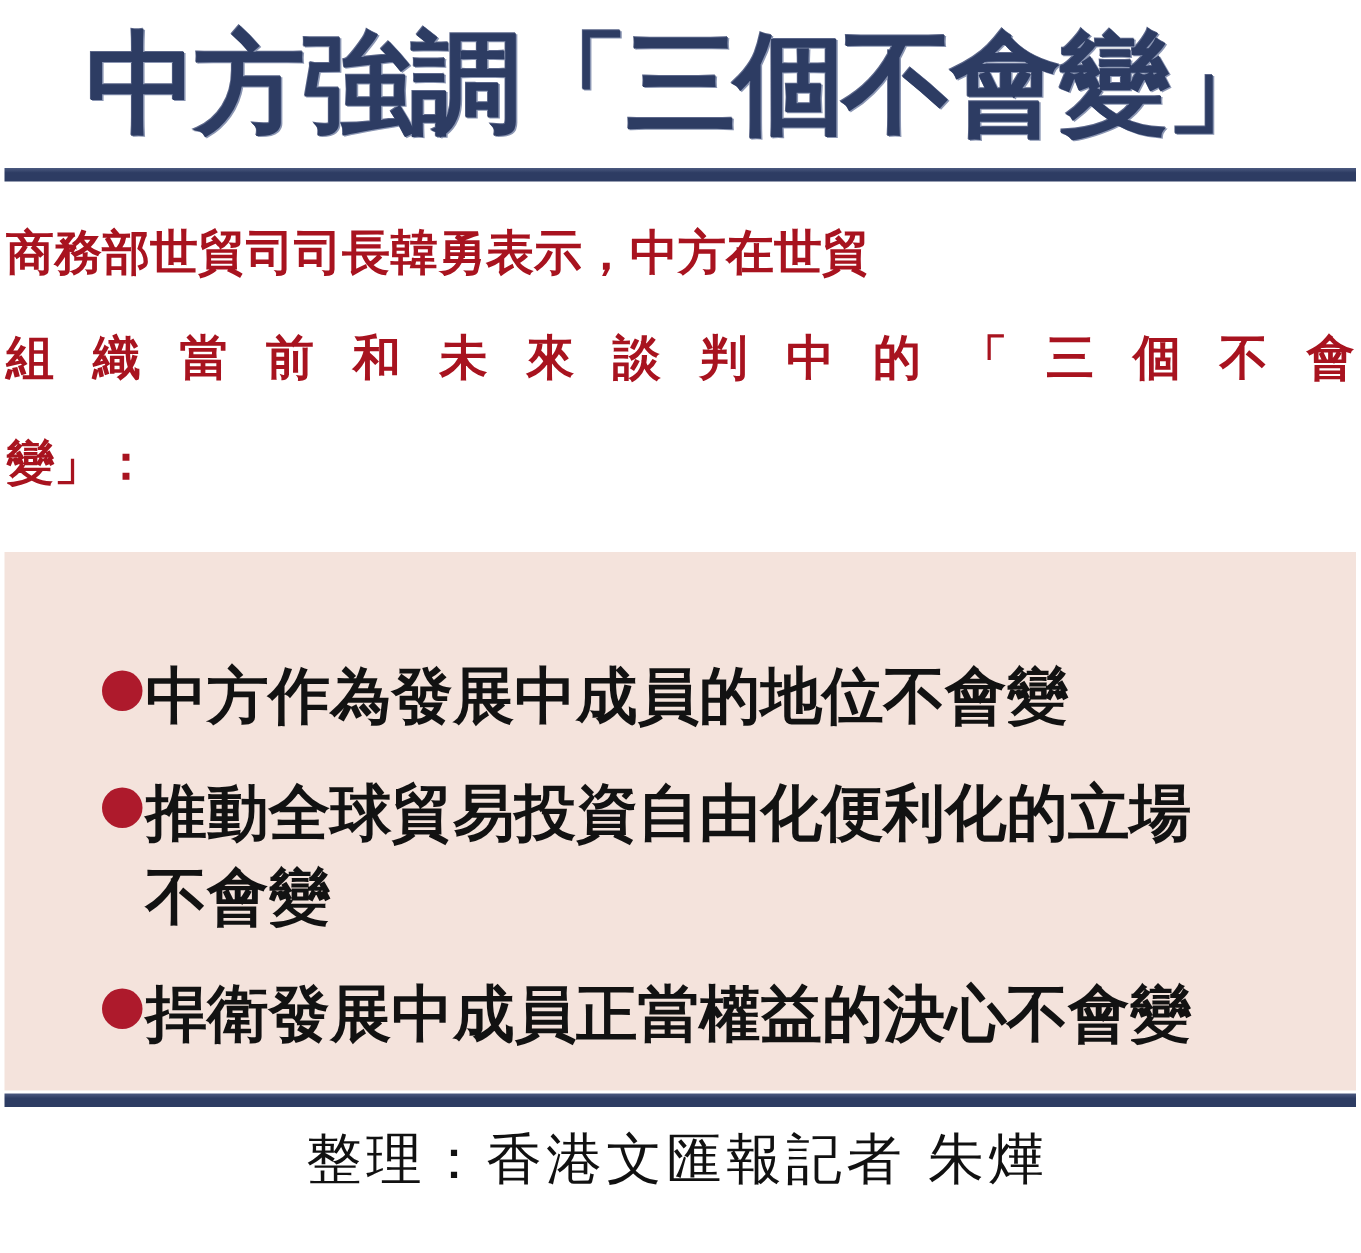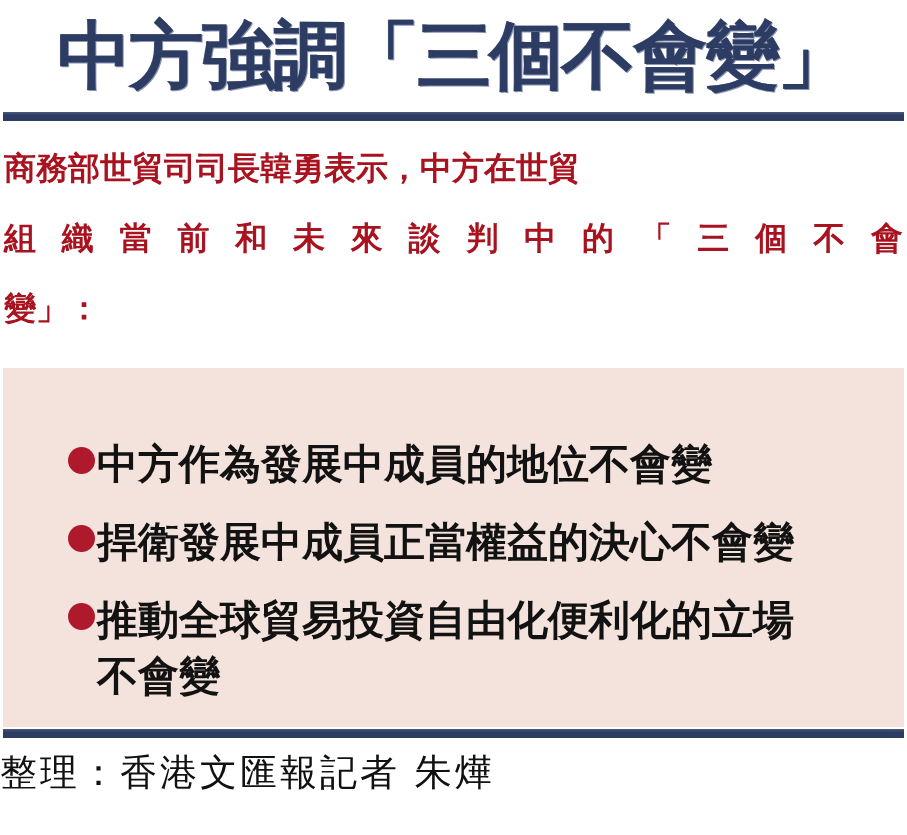--- a/index.html
+++ b/index.html
@@ -126,21 +126,21 @@
     letter-spacing: 0px;
   }
   .bullet-text .wrap-line { display: block; }
 
   
   .credit {
     position: absolute;
     left: 0;
     top: 748px;
     width: 903px;
-    text-align: left;
+    text-align: center;
     font-family: "DejaVu Serif", serif;
     font-size: 37px;
     line-height: 50px;
     color: #111111;
     letter-spacing: 3px;
   }
 </style>
 </head>
 <body>
 
@@ -181,32 +181,32 @@
       <div class="bullet-row">
         <span class="bullet-dot"></span>
         <span class="bullet-text">
           <span class="wrap-line">中方作為發展中成員的地位不會變</span>
         </span>
       </div>
 
       <div class="bullet-row">
         <span class="bullet-dot"></span>
         <span class="bullet-text">
-          <span class="wrap-line">捍衛發展中成員正當權益的決心不會變</span>
-        </span>
-      </div>
-
-      <div class="bullet-row">
-        <span class="bullet-dot"></span>
-        <span class="bullet-text">
           <span class="wrap-line">推動全球貿易投資自由化便利化的立場</span>
           <span class="wrap-line">不會變</span>
         </span>
       </div>
 
+      <div class="bullet-row">
+        <span class="bullet-dot"></span>
+        <span class="bullet-text">
+          <span class="wrap-line">捍衛發展中成員正當權益的決心不會變</span>
+        </span>
+      </div>
+
     </div>
   </div>
 
   <div class="rule-bottom-inner"></div>
 
   <div class="credit">整理：香港文匯報記者 朱燁</div>
 
 </div>
 
 </body></html>

